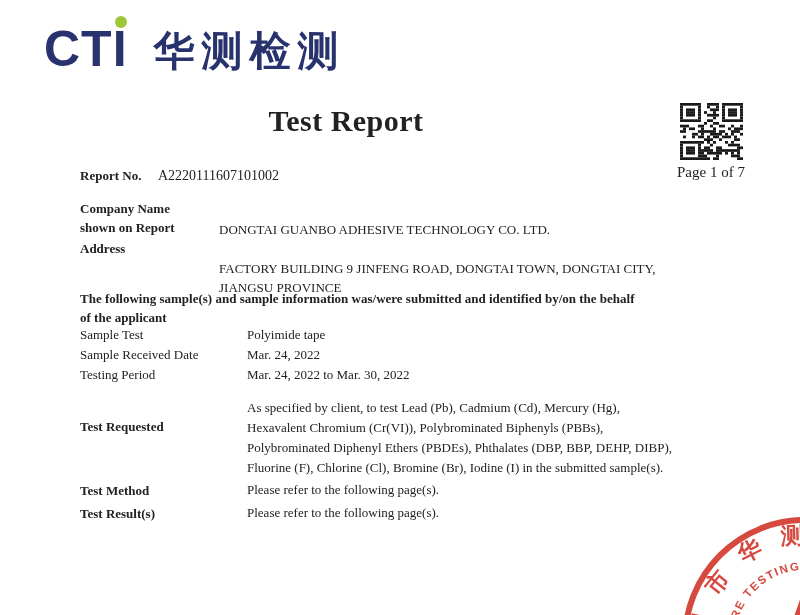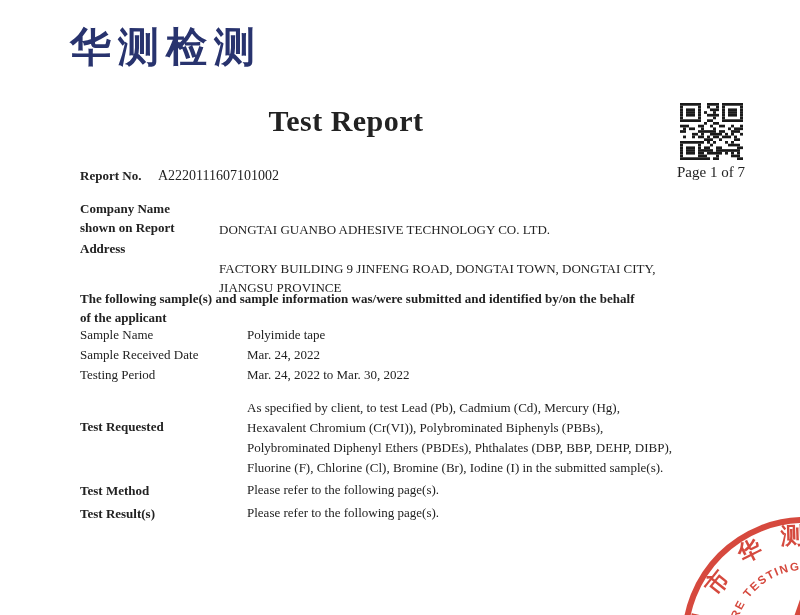--- a/index.html
+++ b/index.html
@@ -43,20 +43,24 @@
   .stamp-cn { font-size:23px; font-weight:bold; letter-spacing:19px; fill:var(--stamp,#d23a2e);
               font-family:"Liberation Sans", sans-serif; opacity:0.92; }
   .stamp-en { font-size:11.5px; font-weight:bold; letter-spacing:1.6px; fill:var(--stamp,#d23a2e);
               font-family:"Liberation Sans", sans-serif; opacity:0.92; }
   .stamp-star { fill:var(--stamp,#d23a2e); opacity:0.92; }
 </style>
 </head>
 <body>
 
 <div class="abs logo">
+  <div class="logo-cti">
+    <span>CTI</span>
+    <span class="logo-dot"></span>
+  </div>
   <div class="logo-cn">华测检测</div>
 </div>
 
 <div class="abs title">Test Report</div>
 
 <div class="abs qr"><svg width="63" height="57" viewBox="0 0 63 63" preserveAspectRatio="none" fill="#1a1a1a">
       <rect x="0" y="0" width="3" height="3"></rect>
       <rect x="3" y="0" width="3" height="3"></rect>
       <rect x="6" y="0" width="3" height="3"></rect>
       <rect x="9" y="0" width="3" height="3"></rect>
@@ -295,21 +299,21 @@
 <div class="abs lbl col-label" style="top:219px;">shown on Report</div>
 <div class="abs val col-a" style="top:201px;">DONGTAI GUANBO ADHESIVE TECHNOLOGY CO. LTD.</div>
 
 <div class="abs lbl col-label" style="top:240px;">Address</div>
 <div class="abs val col-a" style="top:240px;">FACTORY BUILDING 9 JINFENG ROAD, DONGTAI TOWN, DONGTAI CITY,</div>
 <div class="abs val col-a" style="top:259px;">JIANGSU PROVINCE</div>
 
 <div class="abs intro" style="top:289px;">The following sample(s) and sample information was/were submitted and identified by/on the behalf</div>
 <div class="abs intro" style="top:308px;">of the applicant</div>
 
-<div class="abs lbl2 col-label" style="top:326px;">Sample Name</div>
+<div class="abs lbl2 col-label" style="top:326px;">Sample Test</div>
 <div class="abs val col-b" style="top:326px;">Polyimide tape</div>
 <div class="abs lbl2 col-label" style="top:346px;">Sample Received Date</div>
 <div class="abs val col-b" style="top:346px;">Mar. 24, 2022</div>
 <div class="abs lbl2 col-label" style="top:366px;">Testing Period</div>
 <div class="abs val col-b" style="top:366px;">Mar. 24, 2022 to Mar. 30, 2022</div>
 
 <div class="abs lbl col-label" style="top:418px;">Test Requested</div>
 <div class="abs val col-b" style="top:399px;">As specified by client, to test Lead (Pb), Cadmium (Cd), Mercury (Hg),</div>
 <div class="abs val col-b" style="top:419px;">Hexavalent Chromium (Cr(VI)), Polybrominated Biphenyls (PBBs),</div>
 <div class="abs val col-b" style="top:439px;">Polybrominated Diphenyl Ethers (PBDEs), Phthalates (DBP, BBP, DEHP, DIBP),</div>

